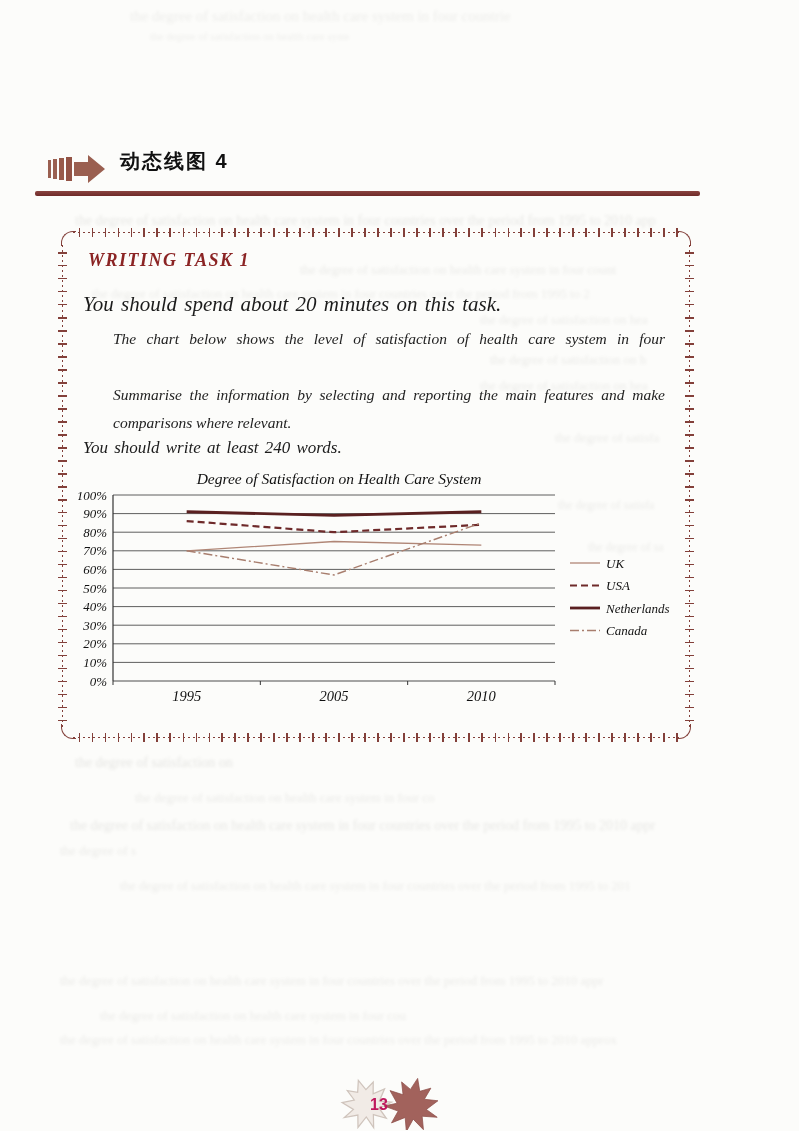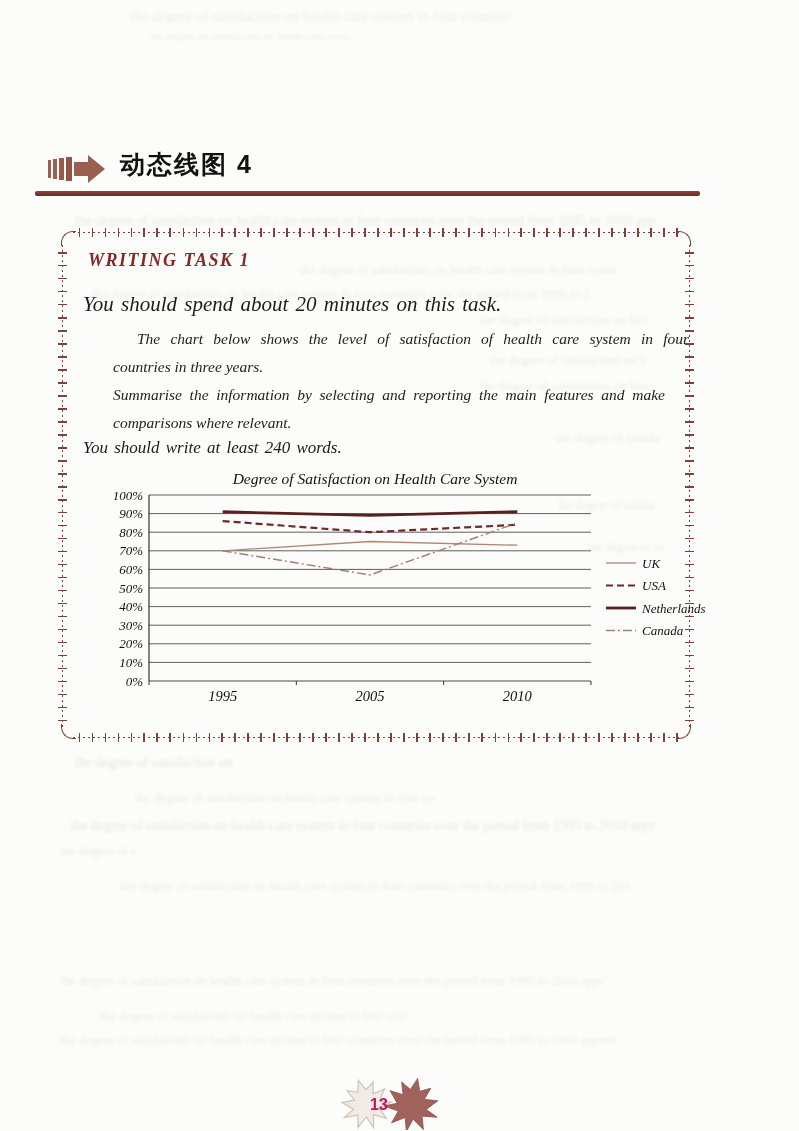--- a/index.html
+++ b/index.html
@@ -18,21 +18,21 @@
     font-family:"Liberation Serif",serif;
     pointer-events:none;user-select:none;
   }
 
   
   #section-header{left:46px;top:148px;width:700px;height:40px;}
   #arrow-icon{position:absolute;left:2px;top:6px;}
   #section-title{
     position:absolute;left:74px;top:0px;
     font-family:"Liberation Sans",sans-serif;font-weight:bold;
-    font-size:25px;letter-spacing:2px;color:#111;
+    font-size:20px;letter-spacing:2px;color:#111;
   }
   #header-rule{
     left:35px;top:191px;width:665px;height:5px;
     background:linear-gradient(to bottom,#8a4440,#6e2a28);
     border-radius:2px;
   }
 
   
   #task-box{left:62px;top:232px;width:628px;height:506px;font-style:italic;}
   .pb{position:absolute;pointer-events:none;}
@@ -62,26 +62,26 @@
   .pb-bl{left:-1px;bottom:-1px;border-bottom-width:1.4px;border-left-width:1.4px;border-bottom-left-radius:12px;}
   .pb-br{right:-1px;bottom:-1px;border-bottom-width:1.4px;border-right-width:1.4px;border-bottom-right-radius:12px;}
 
   #task-heading{
     left:26px;top:18px;
     font-size:18px;font-weight:bold;color:#8b2424;letter-spacing:1.5px;
   }
   #task-time-note{left:21px;top:60px;font-size:21px;word-spacing:2px;}
   .prompt-line{left:51px;width:552px;font-size:15.5px;color:#222;}
   .just{text-align:justify;text-align-last:justify;}
-  #prompt-line-1{top:98px;margin-left:24px;}
+  #prompt-line-1{top:98px;}
   #prompt-line-2{top:126px;}
   #summary-line-1{top:154px;}
   #summary-line-2{top:182px;}
   #task-word-note{left:21px;top:206px;font-size:17px;word-spacing:2px;}
-  #chart-wrap{left:16px;top:234px;width:612px;height:248px;margin-left:36px;}
+  #chart-wrap{left:16px;top:234px;width:612px;height:248px;}
 
   
   #footer{left:336px;top:1078px;width:130px;height:52px;}
   #page-number{
     position:absolute;left:34px;top:18px;
     font-family:"Liberation Sans",sans-serif;font-weight:bold;
     font-size:16px;color:#be185d;z-index:3;
   }
 </style>
 </head>
@@ -128,21 +128,20 @@
   <div class="pb pb-v pb-right"></div>
   <div class="pb pb-c pb-tl"></div>
   <div class="pb pb-c pb-tr"></div>
   <div class="pb pb-c pb-bl"></div>
   <div class="pb pb-c pb-br"></div>
 
   <div class="abs" id="task-heading">WRITING TASK 1</div>
   <div class="abs" id="task-time-note">You should spend about 20 minutes on this task.</div>
 
   <div class="abs prompt-line just" id="prompt-line-1">The chart below shows the level of satisfaction of health care system in four</div>
-  <div class="abs prompt-line" id="prompt-line-2">countries in three years.</div>
   <div class="abs prompt-line" id="summary-line-2">comparisons where relevant.</div>
   <div class="abs prompt-line just" id="summary-line-1">Summarise the information by selecting and reporting the main features and make</div>
 
   <div class="abs" id="task-word-note">You should write at least 240 words.</div>
 
   <div class="abs" id="chart-wrap">
     <svg id="chart-svg" width="612" height="248" viewBox="0 0 612 248" font-family="Liberation Serif, serif">
         <text x="261" y="18" text-anchor="middle" font-size="15.5px" fill="#111">Degree of Satisfaction on Health Care System</text>
         <line x1="35" y1="215" x2="477" y2="215" stroke="#4d4d4d" stroke-width="1.2"></line>
         <text x="29" y="219.5" text-anchor="end" font-size="13px" fill="#111">0%</text>

